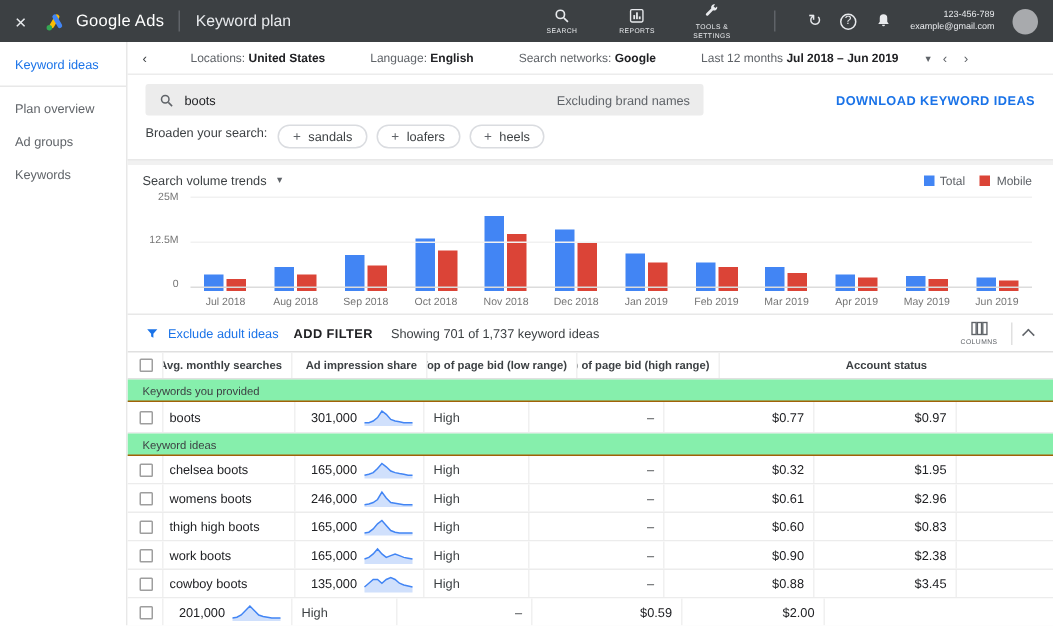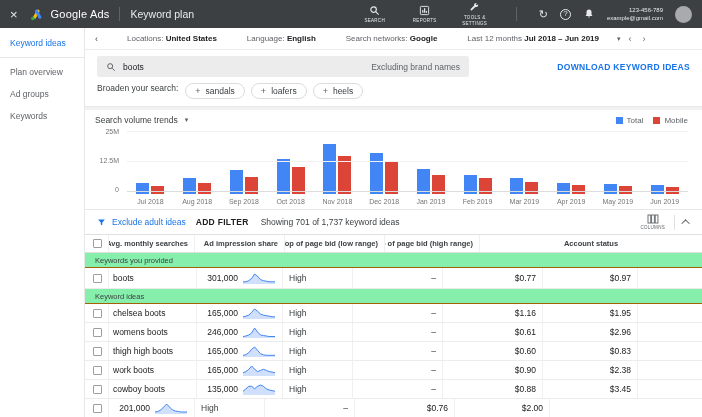--- a/index.html
+++ b/index.html
@@ -438,21 +438,21 @@
                 <path d="M1.0,9.8 L3.9,9.2 L6.8,8.1 L9.7,5.3 L12.6,2.0 L15.5,4.2 L18.5,7.0 L21.4,8.1 L24.3,8.7 L27.2,9.2 L30.1,9.8 L33.0,9.8" fill="none" stroke="#4285f4" stroke-width="1"></path>
               </svg>
             </div>
             <div class="cell c3">
               <span class="muted">High</span>
             </div>
             <div class="cell c4 right">
               <span class="muted">–</span>
             </div>
             <div class="cell c5 right">
-              <span>$1.16</span>
+              <span>$0.32</span>
             </div>
             <div class="cell c6 right">
               <span>$1.95</span>
             </div>
             <div class="cell c7 last">
               <span></span>
             </div>
           </div>
           <div class="trow">
             <div class="cell c0">
@@ -585,21 +585,21 @@
                 <path d="M1.0,10.0 L3.9,9.5 L6.8,8.0 L9.7,5.0 L12.6,2.0 L15.5,5.0 L18.5,8.0 L21.4,9.0 L24.3,9.5 L27.2,10.0 L30.1,10.0 L33.0,10.0" fill="none" stroke="#4285f4" stroke-width="1"></path>
               </svg>
             </div>
             <div class="cell c3">
               <span class="muted">High</span>
             </div>
             <div class="cell c4 right">
               <span class="muted">–</span>
             </div>
             <div class="cell c5 right">
-              <span>$0.76</span>
+              <span>$0.59</span>
             </div>
             <div class="cell c6 right">
               <span>$2.00</span>
             </div>
             <div class="cell c7 last">
               <span></span>
             </div>
           </div>
         </div>
     </div>

